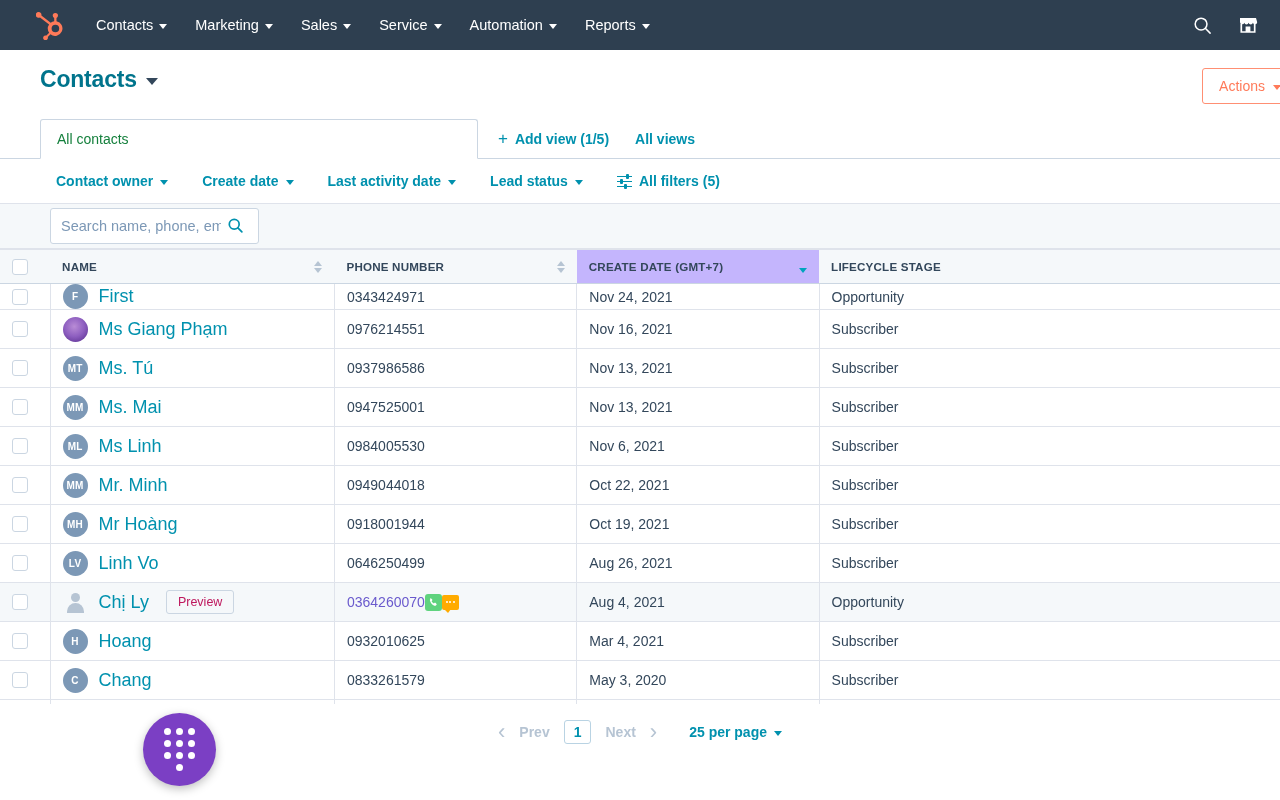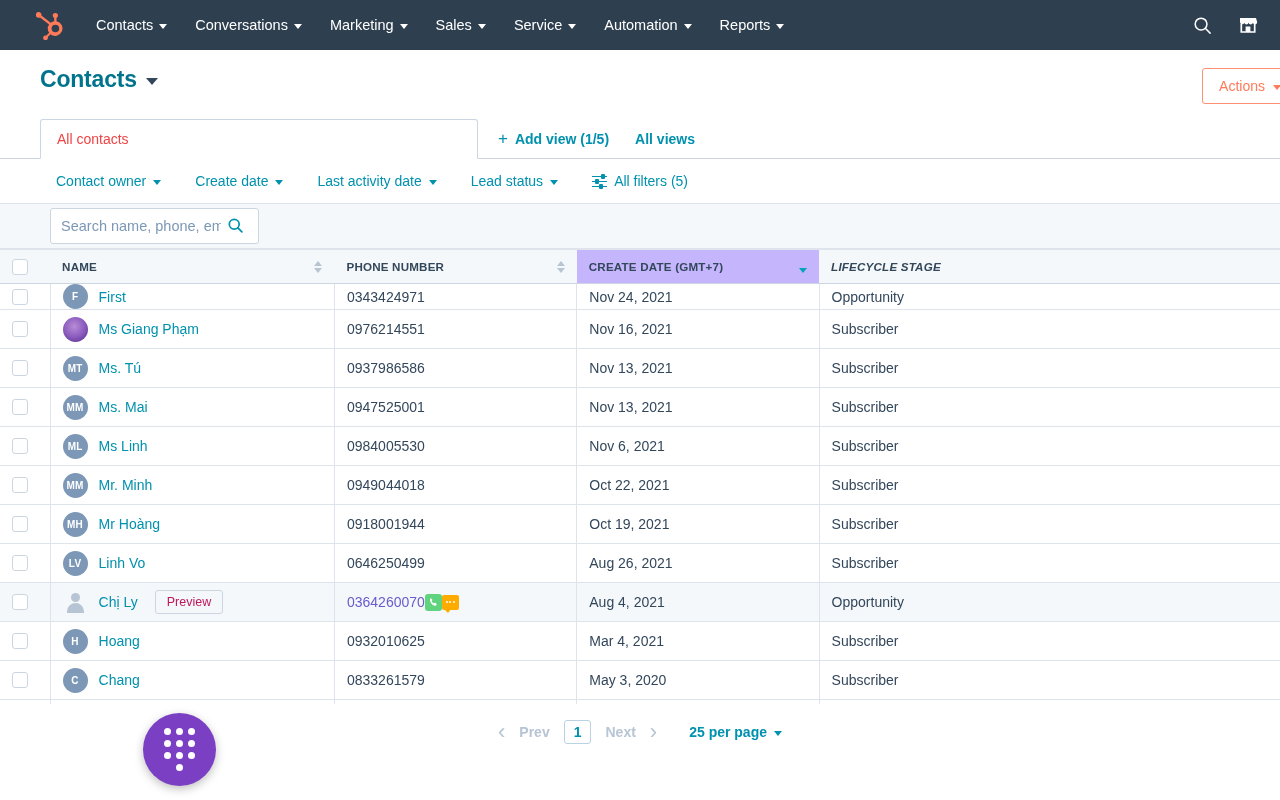--- a/index.html
+++ b/index.html
@@ -100,21 +100,21 @@
   .tab {
     border: 1px solid #cbd6e2;
     border-bottom: 1px solid #fff;
     border-radius: 3px 3px 0 0;
     background: #fff;
     height: 40px;
     min-width: 438px;
     display: flex; align-items: center;
     padding: 0 16px;
     font-size: 14px;
-    color: #ef4444;
+    color: #15803d;
     margin-bottom: -1px;
     cursor: pointer;
   }
   .tab-actions { display: flex; align-items: center; gap: 26px; margin-left: 20px; margin-bottom: 11px; }
   .tab-link {
     color: #0091ae;
     font-size: 14px;
     font-weight: bold;
     display: flex; align-items: center; gap: 7px;
     cursor: pointer;
@@ -126,21 +126,21 @@
     display: flex; align-items: center;
     gap: 34px;
     padding: 0 0 0 56px;
     height: 45px;
     border-bottom: 1px solid #dfe3eb;
     background: #fff;
   }
   .filter-item {
     color: #0091ae;
     font-size: 14px;
-    font-weight: normal;
+    font-weight: bold;
     display: flex; align-items: center; gap: 7px;
     cursor: pointer;
   }
   .filter-item .caret-down { border-top-color: #0091ae; border-left-width: 4.5px; border-right-width: 4.5px; }
   .filter-sliders { display: inline-block; width: 15px; height: 13px; position: relative; }
   .filter-sliders i {
     position: absolute; left: 0; right: 0; height: 1.6px; background: #0091ae;
   }
   .filter-sliders i:nth-child(1) { top: 1px; }
   .filter-sliders i:nth-child(2) { top: 6px; }
@@ -203,21 +203,21 @@
     position: relative;
     cursor: pointer;
     white-space: nowrap;
   }
   thead th.sorted { background: #c4b5fd; }
   thead th .th-inner { display: flex; align-items: center; justify-content: space-between; }
   .col-check { width: 50px; }
   .col-name { width: 284px; margin-top: 16px; }
   .col-phone { width: 242px; }
   .col-date { width: 242px; }
-  .col-stage { width: 300px; font-style: italic; }
+  .col-stage { width: 300px; }
   .col-extra { width: 300px; }
   td { border-bottom: 1px solid #dfe3eb; height: 39px; padding: 0 12px; font-size: 14px; }
   td.cell-check { border-right: 1px solid #dfe3eb; }
   td.cell-name { border-right: 1px solid #dfe3eb; }
   td.cell-phone { border-right: 1px solid #dfe3eb; }
   td.cell-date { border-right: 1px solid #dfe3eb; background: #fff; }
   tbody tr.hovered td { background: #f5f8fa; }
   tbody tr.clipped td { height: 24px; padding-top: 0; overflow: hidden; }
 
   .sort-arrows { display: inline-flex; flex-direction: column; gap: 2px; margin-left: 8px; }
@@ -270,21 +270,21 @@
     background: #b6c4d3;
   }
   .avatar.silhouette::after {
     content: "";
     position: absolute;
     bottom: 2px; left: 4px;
     width: 17px; height: 10px;
     border-radius: 9px 9px 0 0;
     background: #b6c4d3;
   }
-  .name-link { color: #0091ae; font-size: 14px; cursor: pointer; white-space: nowrap; }
+  .name-link { color: #0091ae; font-size: 18px; cursor: pointer; white-space: nowrap; }
   .preview-btn {
     background: #f5f8fa;
     border: 1px solid #cbd6e2;
     border-radius: 3px;
     color: #be185d;
     font-size: 12.5px;
     padding: 4px 11px;
     margin-left: 6px;
     cursor: pointer;
     font-family: "Liberation Sans", sans-serif;
@@ -366,24 +366,20 @@
 
 <div class="topnav">
   <div class="hs-logo">
     <svg width="30" height="30" viewBox="0 0 30 30">
       <path d="M20.5 11.2V7.9a2.6 2.6 0 0 0 1.5-2.3v-.1a2.6 2.6 0 0 0-2.6-2.6h-.1a2.6 2.6 0 0 0-2.6 2.6v.1a2.6 2.6 0 0 0 1.5 2.3v3.3a7.4 7.4 0 0 0-3.5 1.5L5.4 5.5a2.9 2.9 0 1 0-1.4 1.9l9.1 7.1a7.4 7.4 0 0 0 .1 8.3l-2.8 2.8a2.4 2.4 0 1 0 1.4 1.4l2.7-2.7a7.4 7.4 0 1 0 6-13.1zm-1.1 11.1a3.8 3.8 0 1 1 3.8-3.8 3.8 3.8 0 0 1-3.8 3.8z" fill="#ff7a59"></path>
     </svg>
   </div>
   <div class="nav-items">
     <div class="nav-item">
       <span>Contacts</span>
-      <span class="caret-down"></span>
-    </div>
-    <div class="nav-item">
-      <span>Conversations</span>
       <span class="caret-down"></span>
     </div>
     <div class="nav-item">
       <span>Marketing</span>
       <span class="caret-down"></span>
     </div>
     <div class="nav-item">
       <span>Sales</span>
       <span class="caret-down"></span>
     </div>

